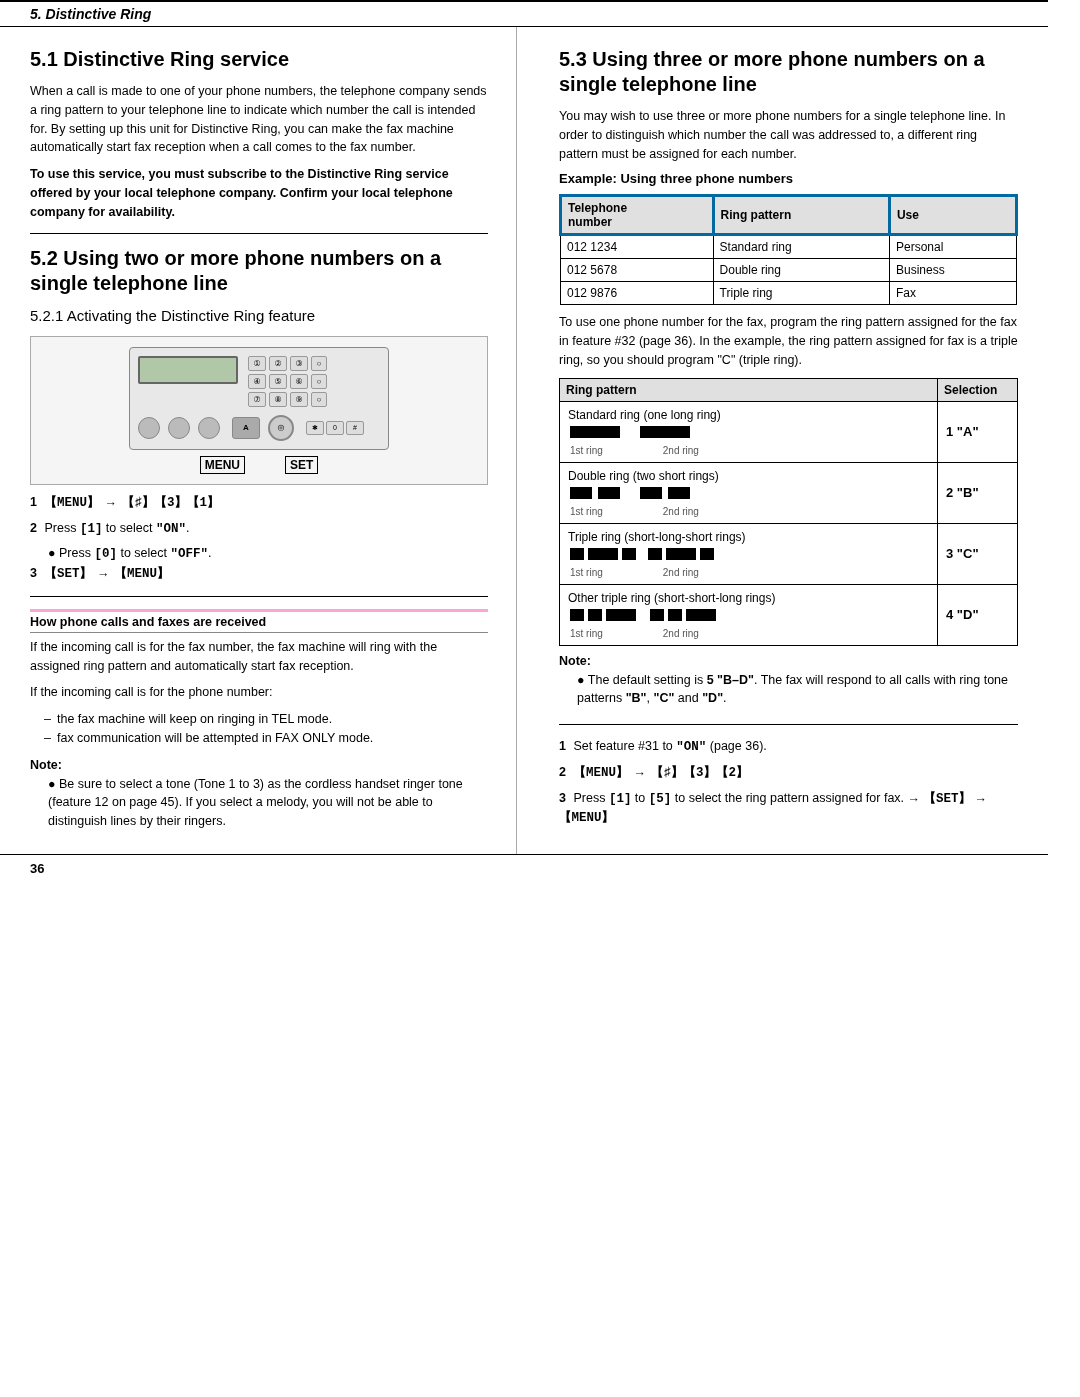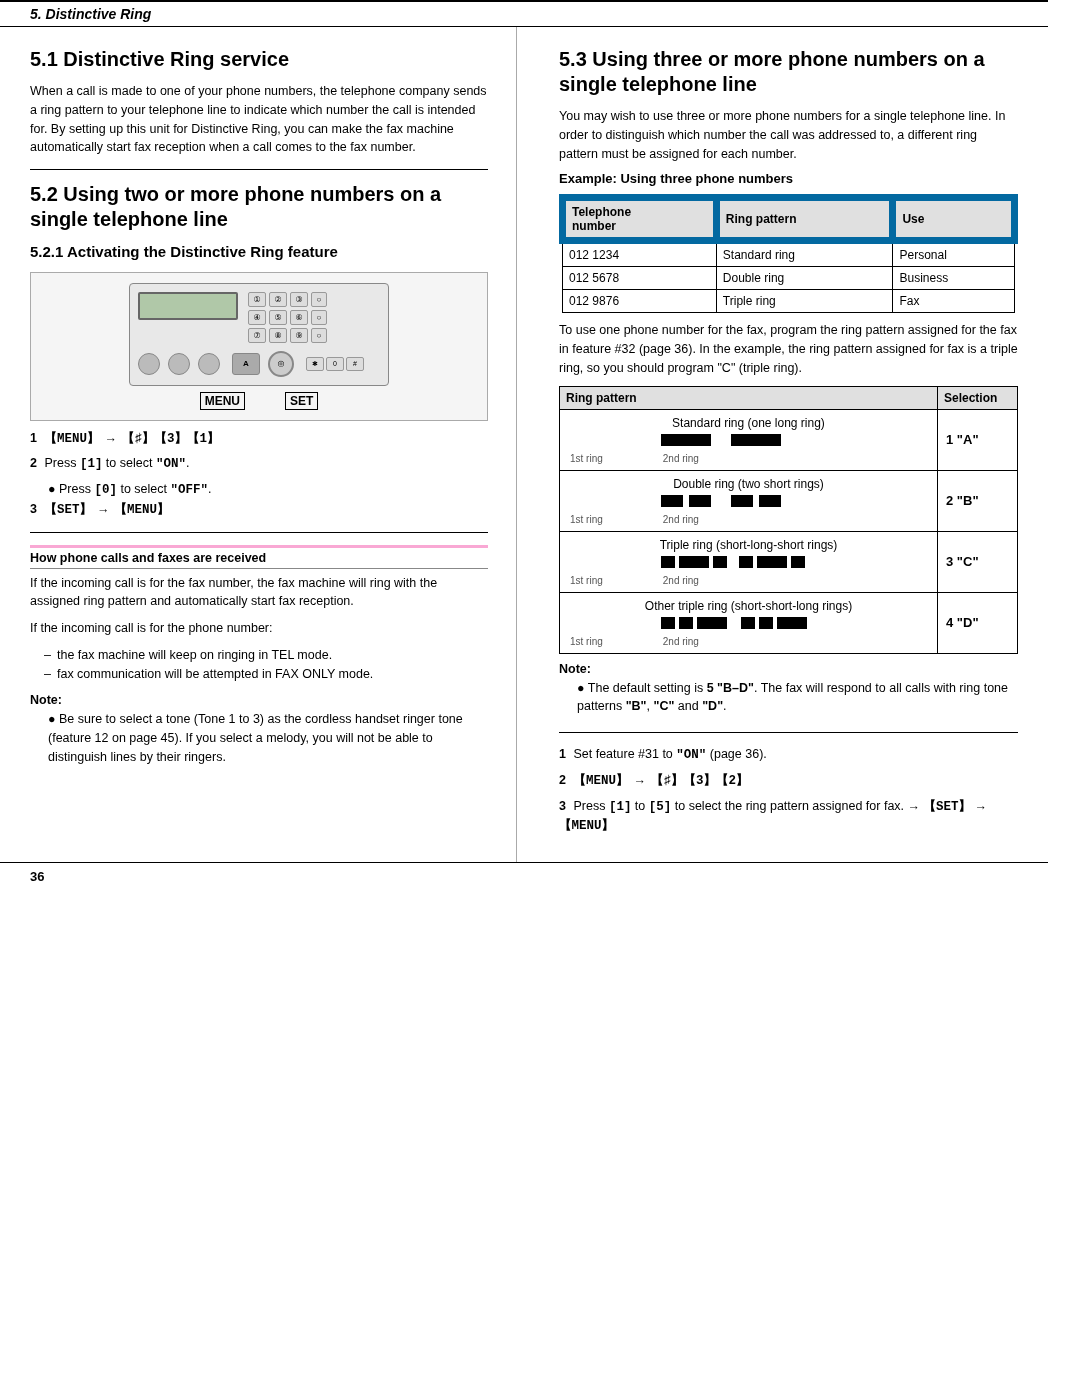--- a/index.html
+++ b/index.html
@@ -48,21 +48,21 @@
     }
     
     h2 {
       font-size: 20px;
       font-weight: bold;
       margin-bottom: 10px;
       line-height: 1.25;
     }
     h3 {
       font-size: 15px;
-      font-weight: bold;
+      font-weight: normal;
       margin-bottom: 8px;
       line-height: 1.3;
     }
     h4 {
       font-size: 13px;
       font-weight: bold;
       margin-bottom: 6px;
     }
     p {
       font-size: 12.5px;
@@ -163,21 +163,21 @@
     }
     
     table.phone-table {
       border-collapse: collapse;
       width: 100%;
       margin: 8px 0;
       font-size: 12px;
     }
     table.phone-table th {
       background: #e0e0e0;
-      border: 7px solid #0369a1;
+      border: 3px solid #0369a1;
       padding: 4px 6px;
       font-weight: bold;
       text-align: left;
     }
     table.phone-table td {
       border: 1px solid #000;
       padding: 4px 6px;
       margin-left: 21px;
     }
     
@@ -191,21 +191,20 @@
       background: #e0e0e0;
       border: 1px solid #000;
       padding: 4px 6px;
       font-weight: bold;
       text-align: left;
     }
     table.ring-table td {
       border: 1px solid #000;
       padding: 6px 8px;
       vertical-align: top;
-      text-align: center;
     }
     table.ring-table td.selection {
       font-weight: bold;
       font-size: 13px;
       vertical-align: middle;
       text-align: left;
       width: 80px;
     }
     
     .page-footer {
@@ -227,20 +226,21 @@
   <div class="page-header">
     <span>5. Distinctive Ring</span>
   </div>
 
   <div class="columns">
 
     <div class="col-left">
 
       <h2>5.1 Distinctive Ring service</h2>
       <p>When a call is made to one of your phone numbers, the telephone company sends a ring pattern to your telephone line to indicate which number the call is intended for. By setting up this unit for Distinctive Ring, you can make the fax machine automatically start fax reception when a call comes to the fax number.</p>
+      <p class="bold-para">To use this service, you must subscribe to the Distinctive Ring service offered by your local telephone company. Confirm your local telephone company for availability.</p>
 
       <hr class="section-divider">
 
       <h2>5.2 Using two or more phone numbers on a single telephone line</h2>
 
       <h3>5.2.1 Activating the Distinctive Ring feature</h3>
 
       <div class="device-box">
         <div class="device-top">
 

